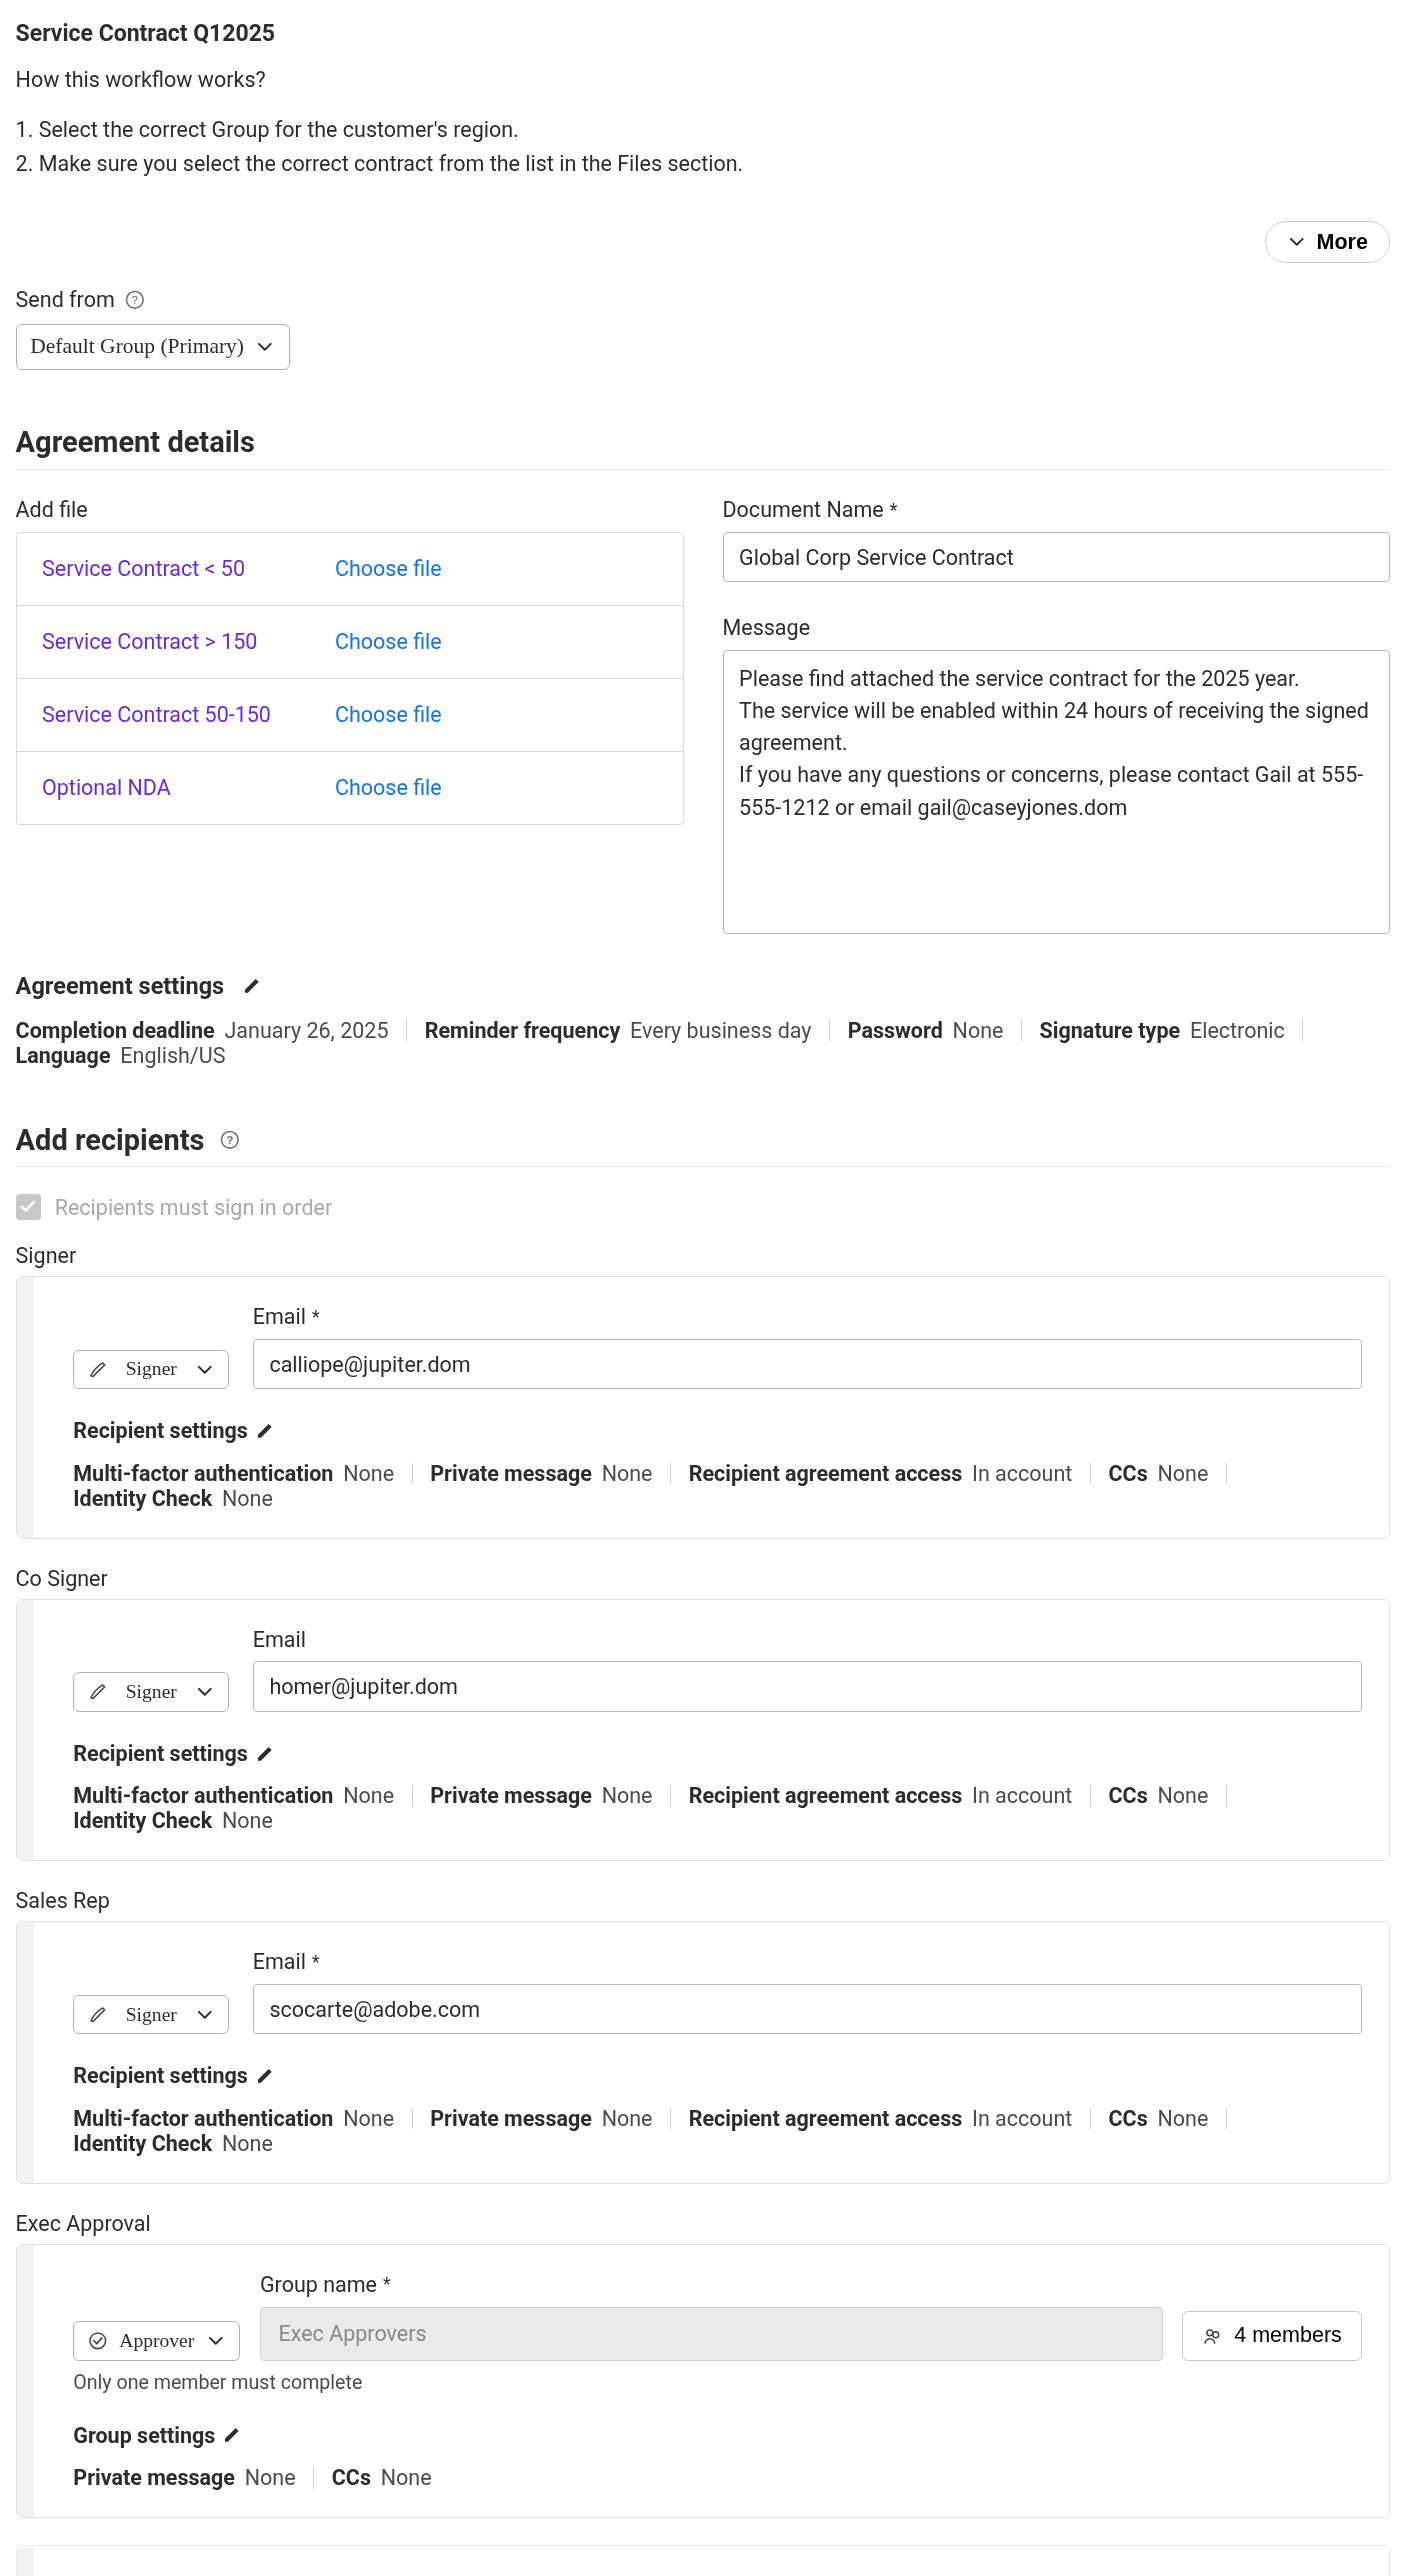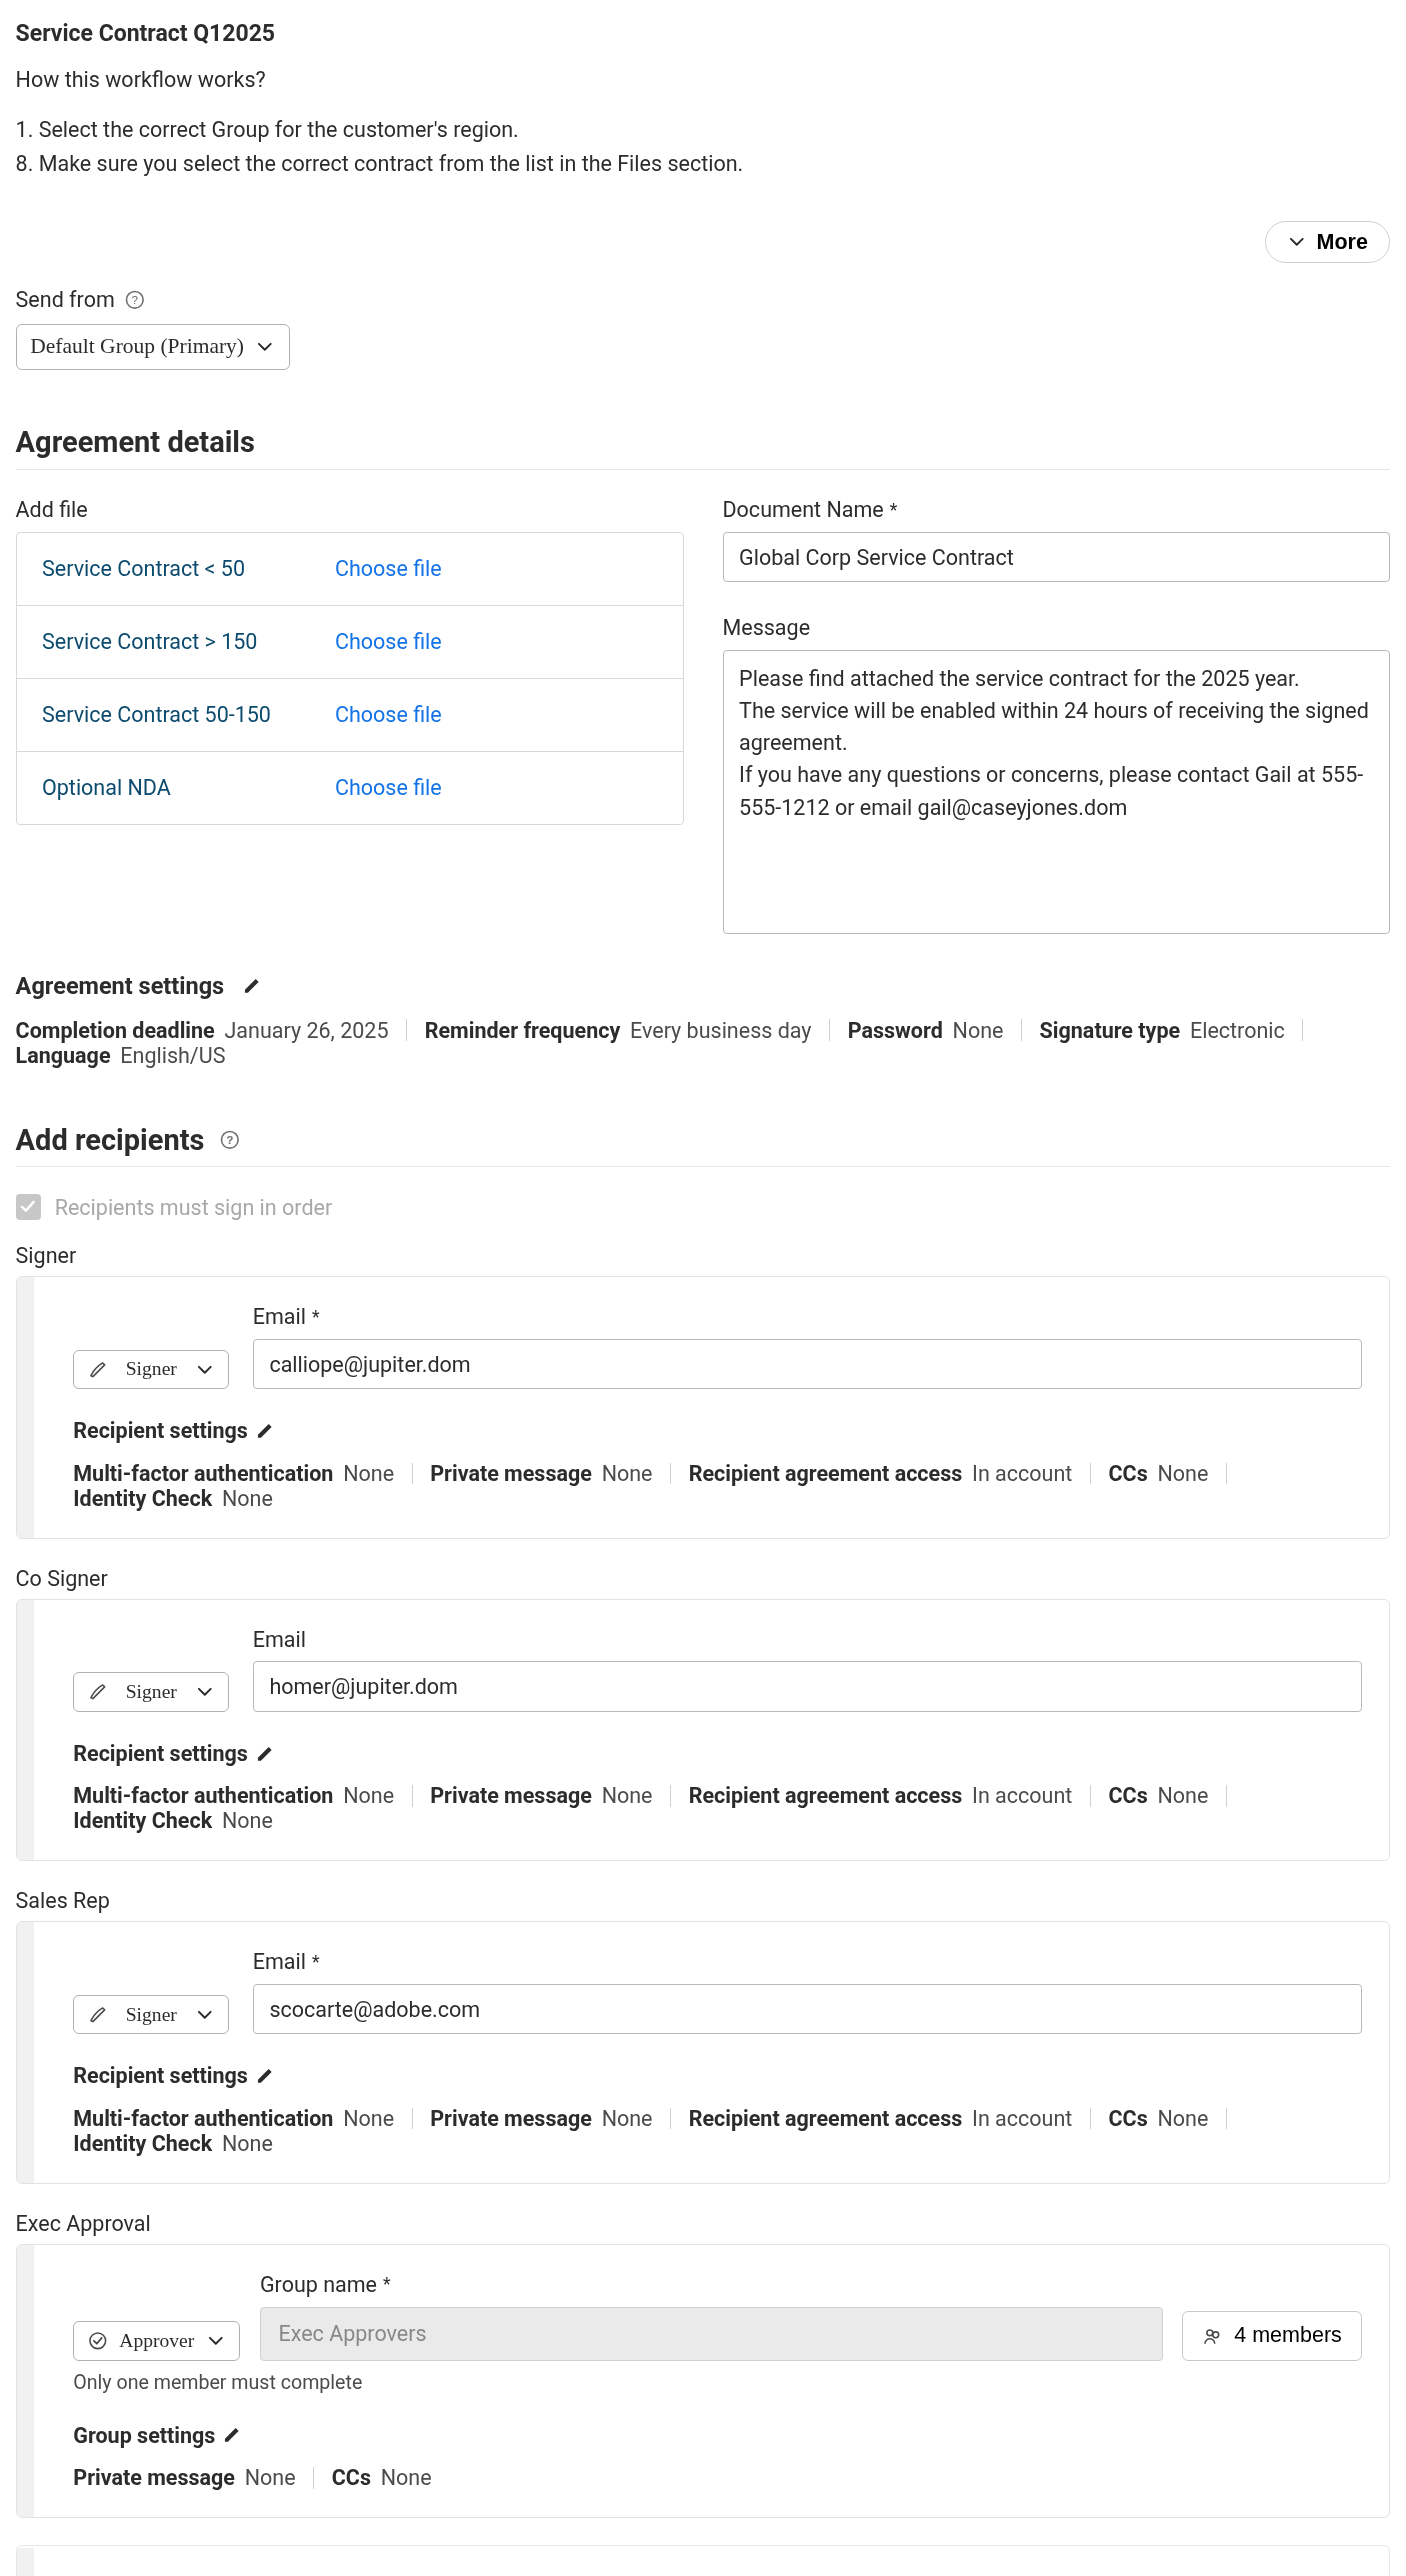--- a/index.html
+++ b/index.html
@@ -38,21 +38,21 @@
   .two-col { display: flex; gap: 39px; align-items: flex-start; }
   .col { flex: 1; }
   .field-label { font-size: 21.5px; color: #2c2c2c; margin-bottom: 9.8px; display:flex; align-items:center; gap:5.9px;}
   .req-star { color: #2c2c2c; font-size: 17.6px; }
   .file-table { border: 1px solid #d8d8d8; border-radius: 3.9px; overflow: hidden; }
   .file-row {
     display: flex; align-items: center; justify-content: flex-start;
     padding: 23.5px 25.4px; border-bottom: 1px solid #d8d8d8; font-size: 21.5px;
   }
   .file-row:last-child { border-bottom: none; }
-  .file-name { flex: 0 0 293px; color: #0c4a6e; white-space: nowrap; overflow: hidden; }
+  .file-name { flex: 0 0 293px; color: #6d28d9; white-space: nowrap; overflow: hidden; }
   .choose-file { color: #1473e6; cursor: pointer; }
   .text-input, .textarea-input {
     width: 100%; border: 1px solid #b8b8b8; border-radius: 3.9px;
     padding: 11.7px 15.6px; font-size: 21.5px; font-family: inherit; color: #2c2c2c;
   }
   .textarea-input { min-height: 284px; resize: none; line-height: 1.5; }
   .settings-heading { display: flex; align-items: center; gap: 17.6px; font-size: 23.5px; font-weight: 700; margin-top: 35px; margin-bottom: 17.6px; }
   .settings-line { display: flex; flex-wrap: wrap; gap: 0; font-size: 21.5px; align-items: center; }
   .settings-item { display: flex; gap: 9.8px; align-items: center; }
   .settings-item .k { font-weight: 700; }
@@ -130,21 +130,21 @@
         <path d="M4 10 L8 14 L16 5" fill="none" stroke="#fff" stroke-width="2.5" stroke-linecap="round" stroke-linejoin="round"></path>
       </g>
   </defs>
 </svg>
 
 
 <h1 class="page-title">Service Contract Q12025</h1>
 <div class="workflow-desc">How this workflow works?</div>
 <div class="workflow-steps">
   <div>1. Select the correct Group for the customer's region.</div>
-  <div>8. Make sure you select the correct contract from the list in the Files section.</div>
+  <div>2. Make sure you select the correct contract from the list in the Files section.</div>
 </div>
 
 <div class="more-row">
   <button class="more-btn">
     <span>
         <svg width="19.6" height="19.6" viewBox="0 0 20 20">
           <use href="#i-chevron"></use>
         </svg>
       </span>
     <span>More</span>

